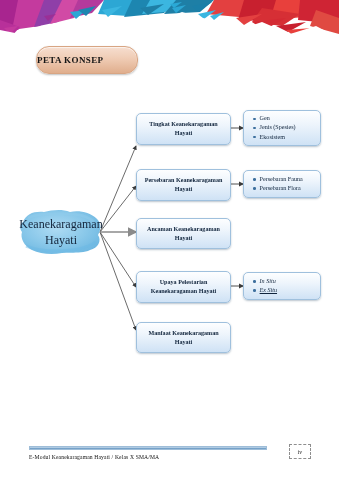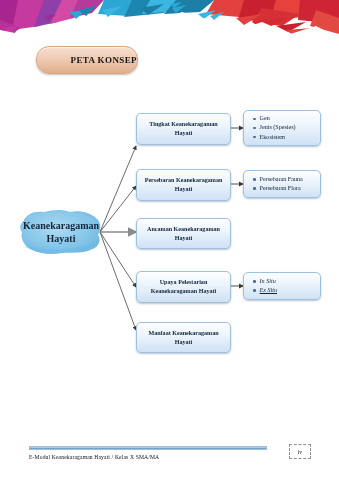--- a/index.html
+++ b/index.html
@@ -10,38 +10,38 @@
   .banner{position:absolute;left:0;top:0;width:339px;height:46px;overflow:hidden;}
   .banner svg{display:block;width:339px;height:46px;}
 
   
   .pill{
     position:absolute;left:36px;top:46px;width:100px;height:26px;
     border-radius:13px;
     background:linear-gradient(180deg,#f6ded0 0%,#f0cdb6 42%,#e0ae8d 100%);
     border:1px solid #d8a583;
     box-shadow:0 1px 2px rgba(0,0,0,.25), inset 0 1px 1px rgba(255,255,255,.65);
-    display:flex;align-items:center;justify-content:flex-end;
+    display:flex;align-items:center;justify-content:flex-start;
   }
   .pill span{
     font-size:9px;font-weight:bold;letter-spacing:.4px;color:#141414;
     font-family:"Liberation Serif",serif;
   }
 
   
   .diagram{position:absolute;left:0;top:0;width:339px;height:480px;}
   .wires{position:absolute;left:0;top:0;width:339px;height:480px;}
 
   .root{
     position:absolute;left:18px;top:208px;width:86px;height:48px;
     display:flex;align-items:center;justify-content:center;text-align:center;
   }
   .root .blob{position:absolute;left:0;top:0;width:86px;height:48px;}
   .root span{
-    position:relative;z-index:2;font-size:10px;font-weight:bold;color:#13243a;
+    position:relative;z-index:2;font-size:12px;font-weight:normal;color:#13243a;
     line-height:1.35;font-family:"Liberation Serif",serif;
   }
 
   .node{
     position:absolute;
     background:linear-gradient(180deg,#fdfeff 0%,#eef5fc 38%,#cfe2f5 100%);
     border:1px solid #9fc0dd;border-radius:5px;
     box-shadow:0 1px 2px rgba(40,70,100,.32);
     display:flex;align-items:center;justify-content:center;text-align:center;
   }

